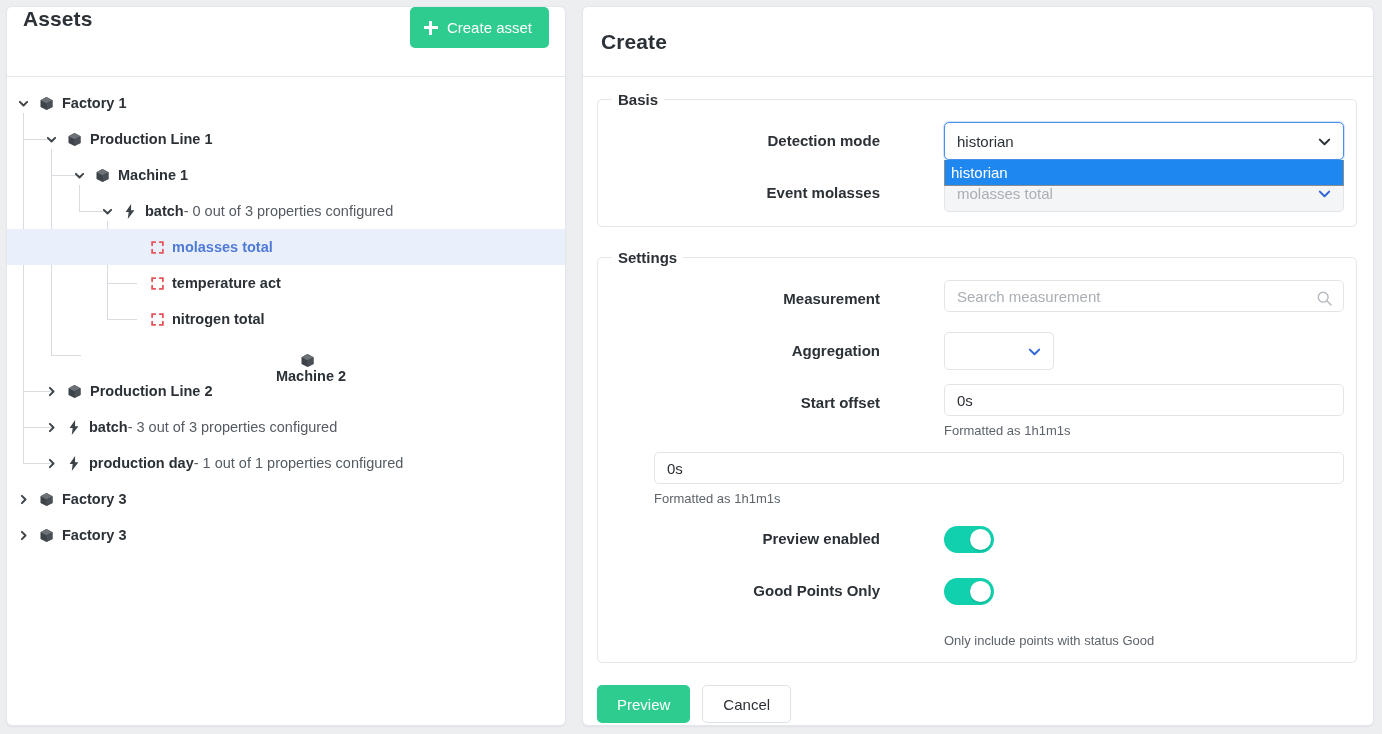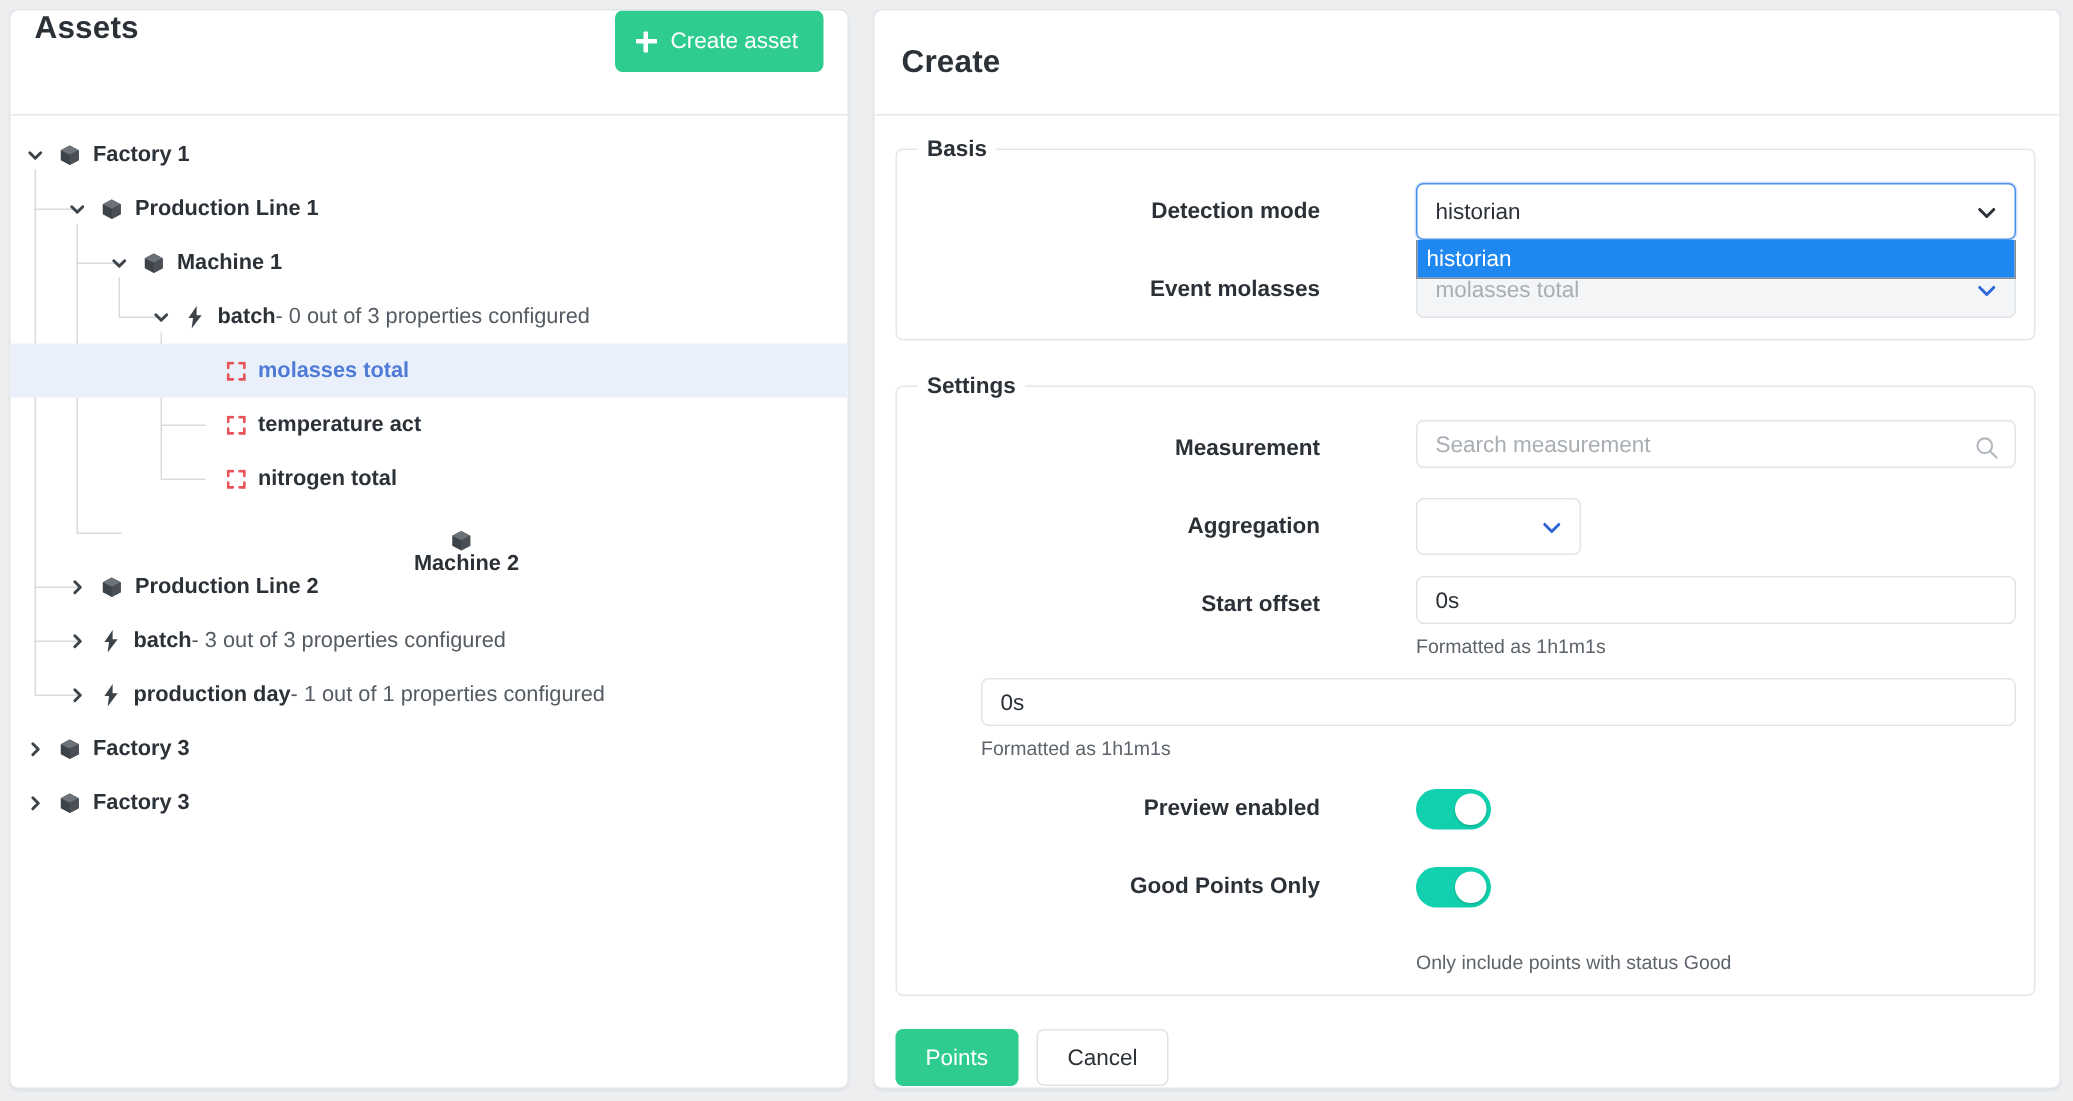--- a/index.html
+++ b/index.html
@@ -546,17 +546,17 @@
           <div class="lbl">Good Points Only</div>
           <div class="fld">
             <span class="switch on"><span class="knob"></span></span>
             <div class="hint" style="margin-top:24px">Only include points with status Good</div>
           </div>
         </div>
       </fieldset>
     </div>
 
     <div class="actions">
-      <button class="btn btn-primary">Points</button>
+      <button class="btn btn-primary">Preview</button>
       <button class="btn btn-ghost">Cancel</button>
     </div>
   </section>
 </div>
 
 </body></html>

